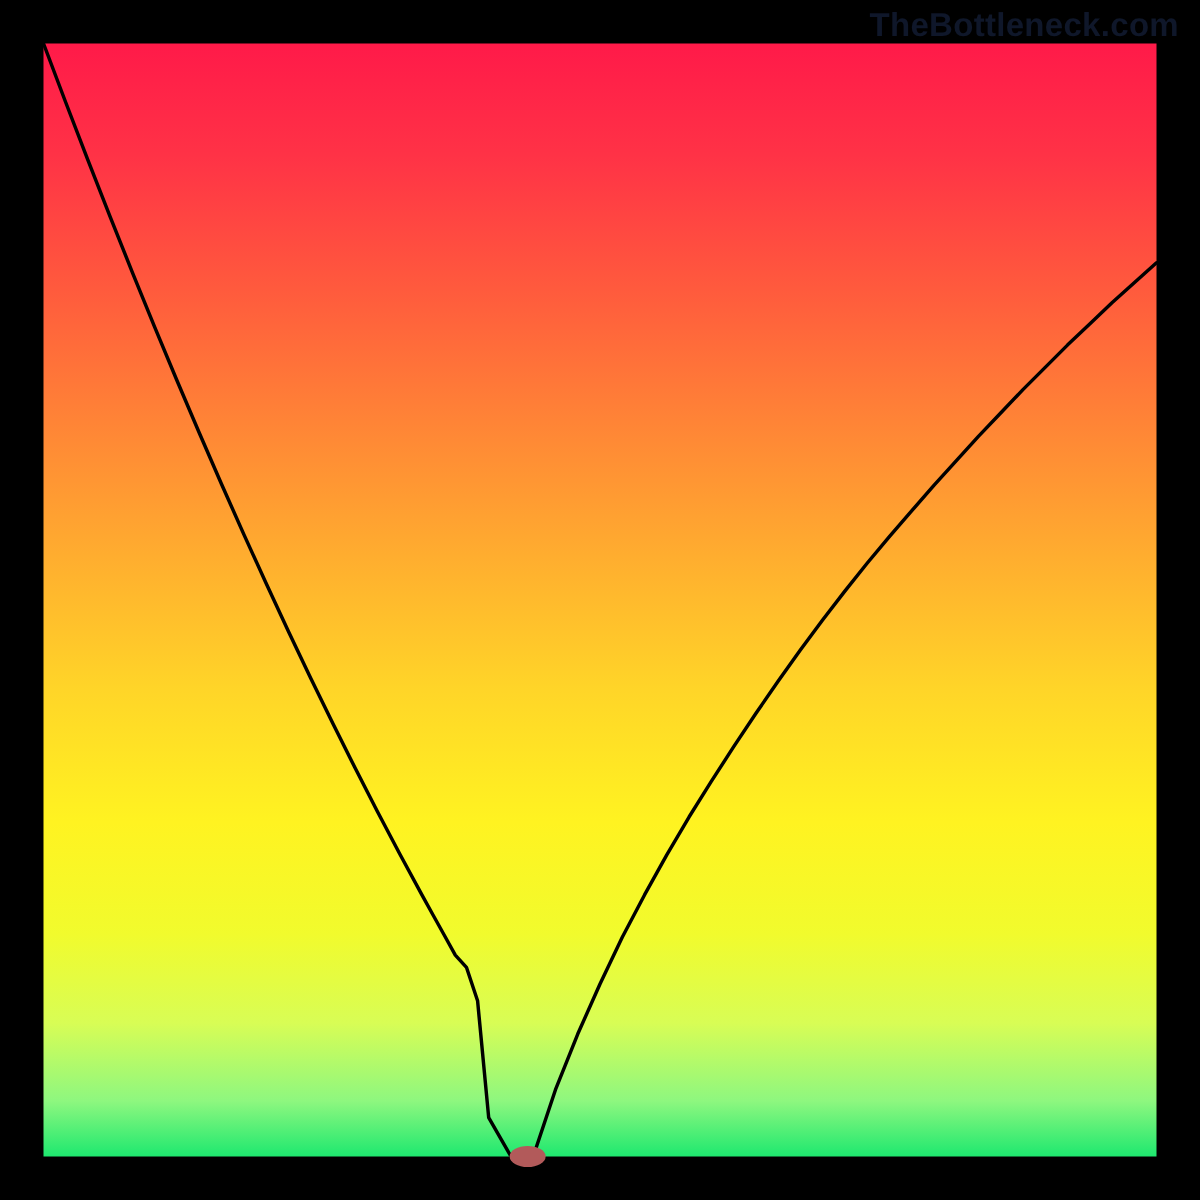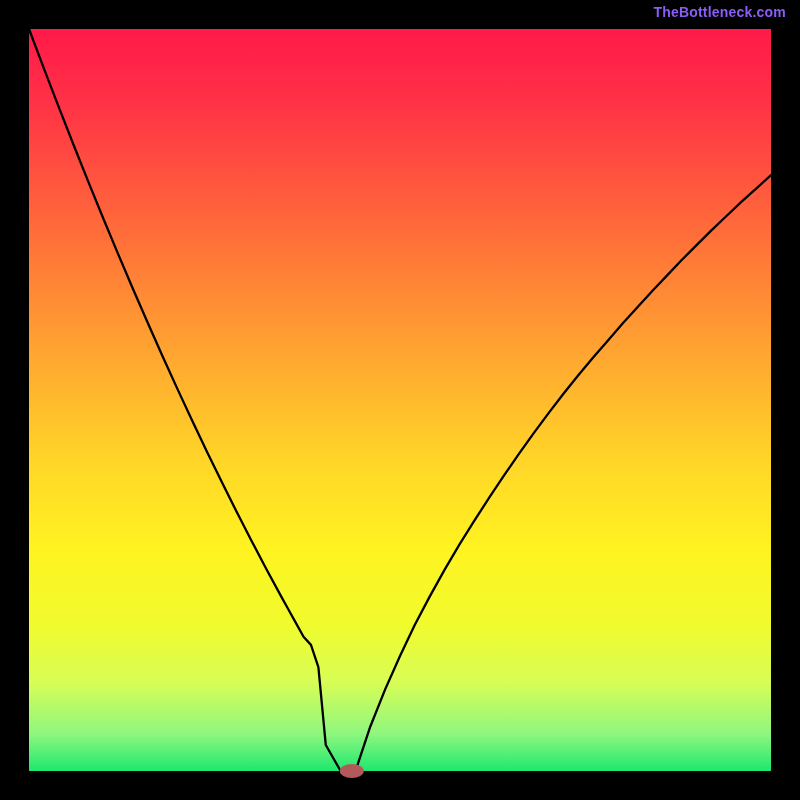--- a/index.html
+++ b/index.html
@@ -13,23 +13,23 @@
   }
   .chart-wrap {
     position: relative;
     width: 800px;
     height: 800px;
   }
   .watermark {
     position: absolute;
     top: 4px;
     right: 14px;
-    font-size: 14px;
+    font-size: 22px;
     font-weight: 600;
-    color: #8b5cf6;
+    color: #0f172a;
     letter-spacing: 0.2px;
     z-index: 10;
     user-select: none;
   }
   svg {
     display: block;
   }
 </style>
 </head>
 <body>

